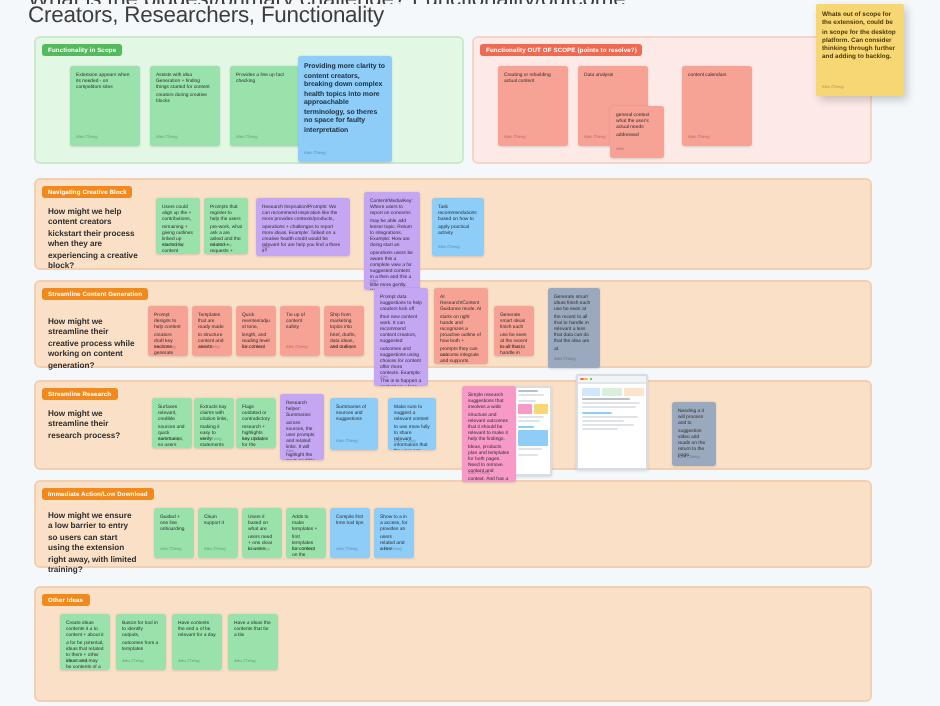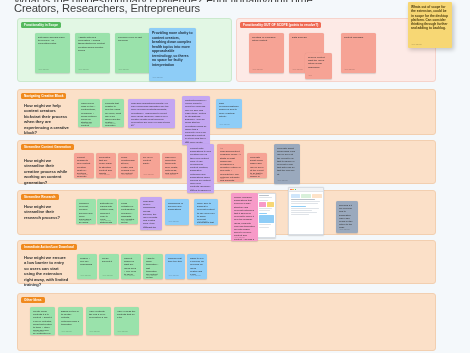--- a/index.html
+++ b/index.html
@@ -147,21 +147,21 @@
   
   .shot2 .shot-body { padding: 1.2px; }
 </style>
 </head>
 <body>
 
 <div id="board">
 
   <div class="title-wrap">
     <div class="title-line l1">What is the biggest/primary challenge? Functionality/outcome — for the</div>
-    <div class="title-line">Creators, Researchers, Entrepreneurs</div>
+    <div class="title-line">Creators, Researchers, Functionality</div>
   </div>
 
   <div class="section sec-green" style="left:17px; top:18px; width:215px; height:64px;">
     <div class="tag tag-green">Functionality in Scope</div>
 
     <div class="note n-green" style="left:17px; top:14px; width:35px; height:40px;">
       <span class="body">Extension appears when its needed - on competitors sites</span>
       <span class="author">Alex Cheng</span>
     </div>
     <div class="note n-green" style="left:57px; top:14px; width:35px; height:40px;">

